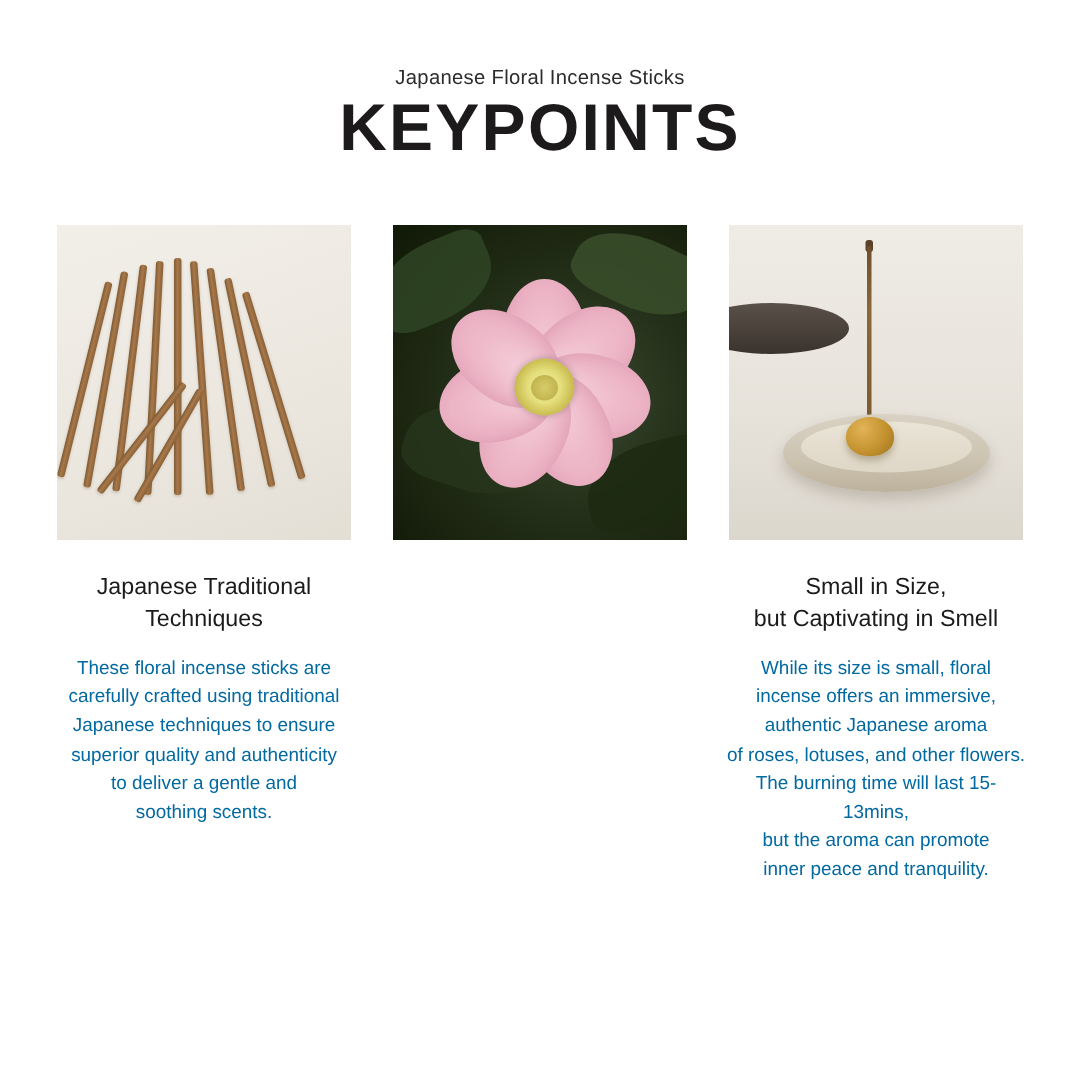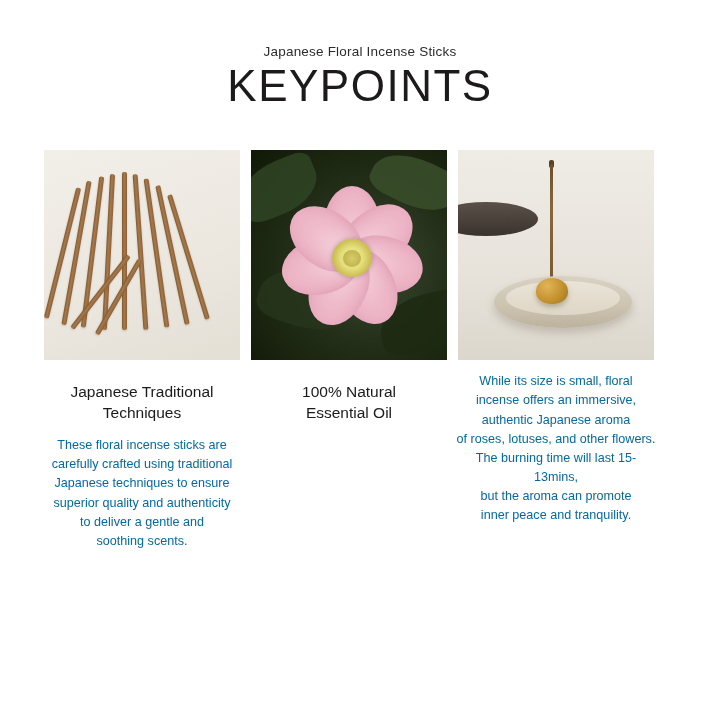--- a/index.html
+++ b/index.html
@@ -27,28 +27,29 @@
   .subtitle {
     font-size: 13.5px;
     letter-spacing: 0.2px;
     color: #2e2b2b;
     margin: 0 0 2px 0;
     font-weight: 400;
   }
   .title {
     font-size: 44px;
     letter-spacing: 1.5px;
-    font-weight: 400;
+    font-weight: 700;
     color: #1c1a1a;
     margin: 0;
     line-height: 1.12;
   }
   .cards {
     display: flex;
-    gap: 11px;
+    justify-content: center;
+    gap: 28px;
     margin-top: 40px;
     padding: 0 44px;
     box-sizing: border-box;
   }
   .card {
     width: 196px;
     display: flex;
     flex-direction: column;
     align-items: center;
   }
@@ -251,33 +252,33 @@
           <div class="petal" style="transform:rotate(51deg);"></div>
           <div class="petal" style="transform:rotate(102deg);"></div>
           <div class="petal" style="transform:rotate(153deg);"></div>
           <div class="petal" style="transform:rotate(204deg);"></div>
           <div class="petal" style="transform:rotate(255deg);"></div>
           <div class="petal" style="transform:rotate(306deg);"></div>
           <div class="center-disc"></div>
           <div class="center-ring"></div>
         </div>
       </div>
-      <div class="card-title">100% Natural
-Essential Oil</div>
     </div>
 
     <div class="card">
       <div class="photo ph3">
         <div class="dark-disc"></div>
         <div class="stick3-tip"></div>
         <div class="stick3"></div>
         <div class="dish"></div>
         <div class="dish-inner"></div>
         <div class="brass"></div>
       </div>
+      <div class="card-title">Small in Size,
+but Captivating in Smell</div>
       <div class="card-body">While its size is small, floral
 incense offers an immersive,
 authentic Japanese aroma
 of roses, lotuses, and other flowers.
 The burning time will last 15-13mins,
 but the aroma can promote
 inner peace and tranquility.</div>
     </div>
 
   </div>

